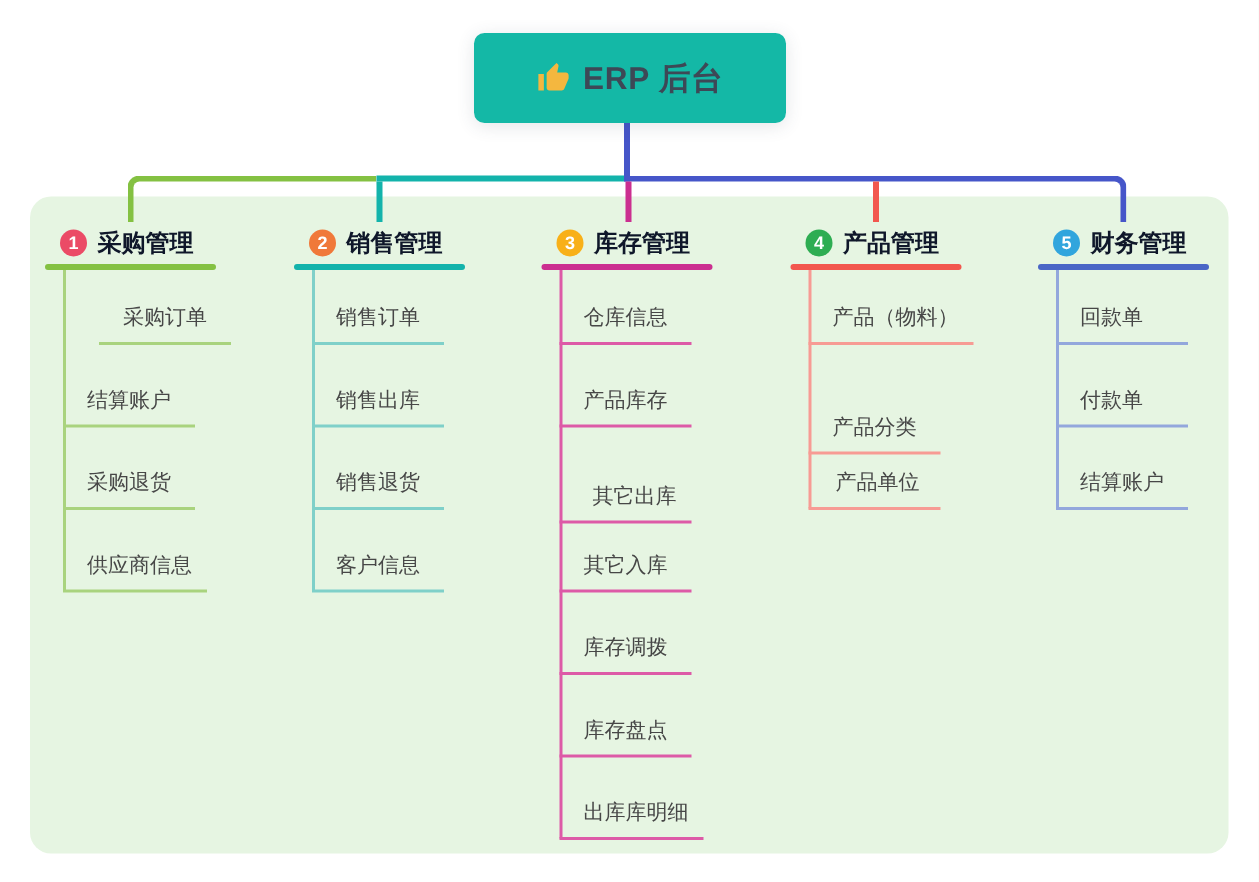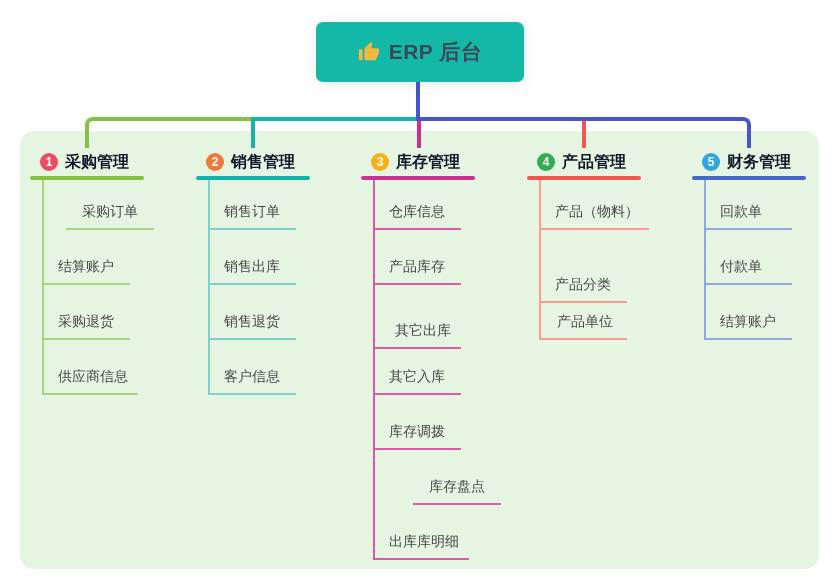--- a/index.html
+++ b/index.html
@@ -93,21 +93,21 @@
           <div class="badge" style="background: rgb(248, 176, 24);">3</div>
           <span class="branch-title">库存管理</span>
         </div>
         <div class="branch-underline" style="background: rgb(203, 47, 144);"></div>
         <div class="spine" style="background: rgb(221, 90, 167); height: 379px;"></div>
         <div class="child-row" style="top: 200px; border-bottom-color: rgb(221, 90, 167);">仓库信息</div>
         <div class="child-row" style="top: 255px; border-bottom-color: rgb(221, 90, 167);">产品库存</div>
         <div class="child-row" style="top: 319px; border-bottom-color: rgb(221, 90, 167); text-align: right;">其它出库</div>
         <div class="child-row" style="top: 365px; border-bottom-color: rgb(221, 90, 167);">其它入库</div>
         <div class="child-row" style="top: 420px; border-bottom-color: rgb(221, 90, 167);">库存调拨</div>
-        <div class="child-row" style="top: 475px; border-bottom-color: rgb(221, 90, 167); margin-left: 40px;">库存盘点</div>
+        <div class="child-row" style="top: 475px; border-bottom-color: rgb(221, 90, 167);">库存盘点</div>
         <div class="child-row" style="top: 530px; border-bottom-color: rgb(221, 90, 167);">出库库明细</div>
       </div>
       <div class="branch-col" style="left: 527px;">
         <div class="branch-head">
           <div class="badge" style="background: rgb(46, 173, 82);">4</div>
           <span class="branch-title">产品管理</span>
         </div>
         <div class="branch-underline" style="background: rgb(242, 87, 78);"></div>
         <div class="spine" style="background: rgb(247, 155, 148); height: 159px;"></div>
         <div class="child-row" style="top: 200px; border-bottom-color: rgb(247, 155, 148);">产品（物料）</div>

